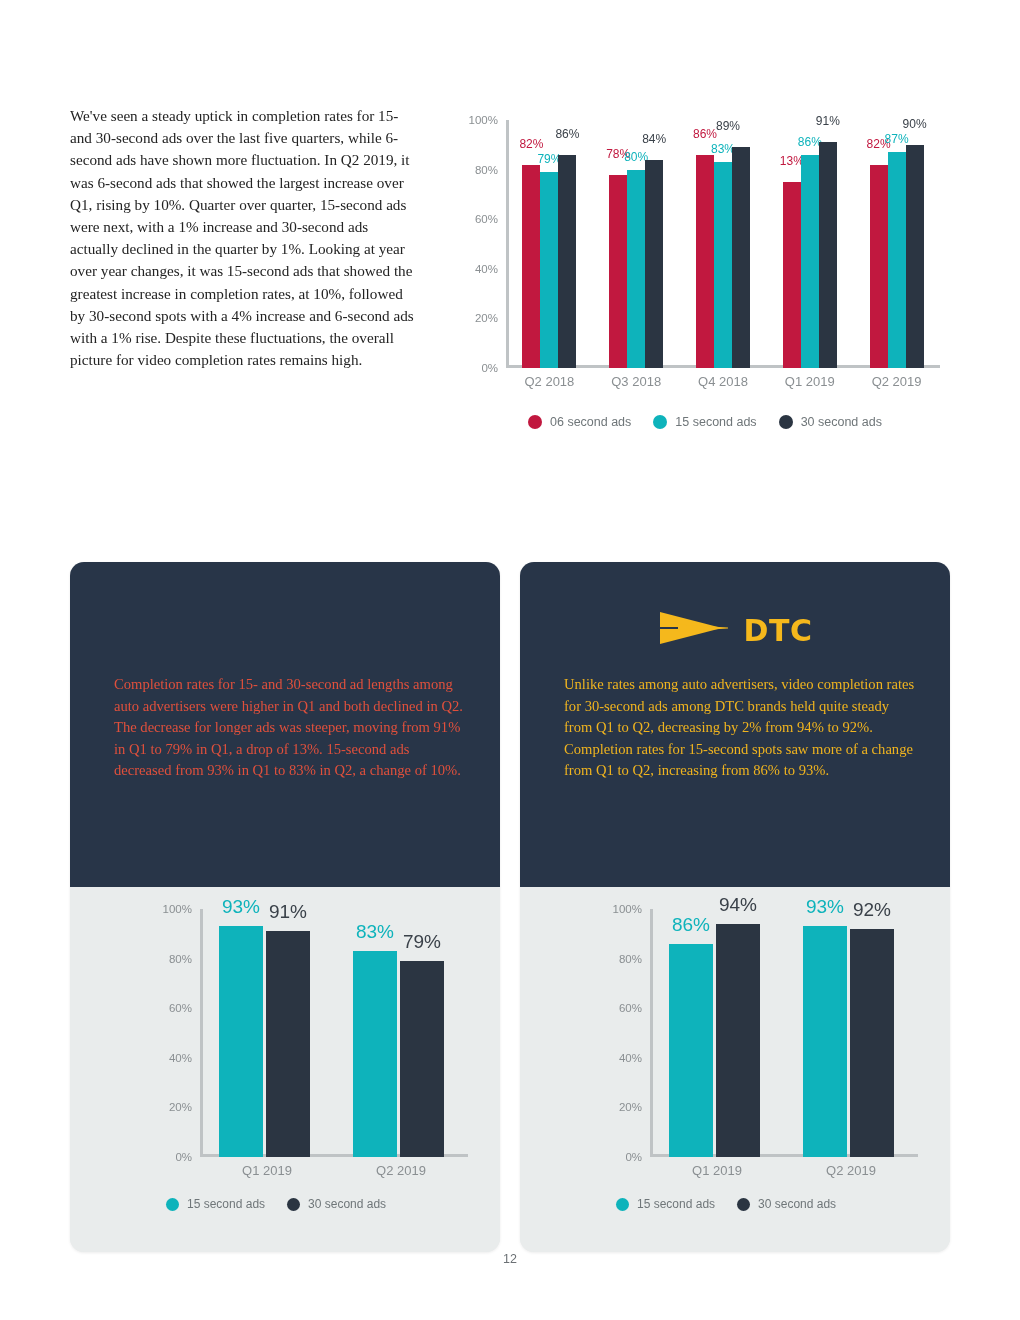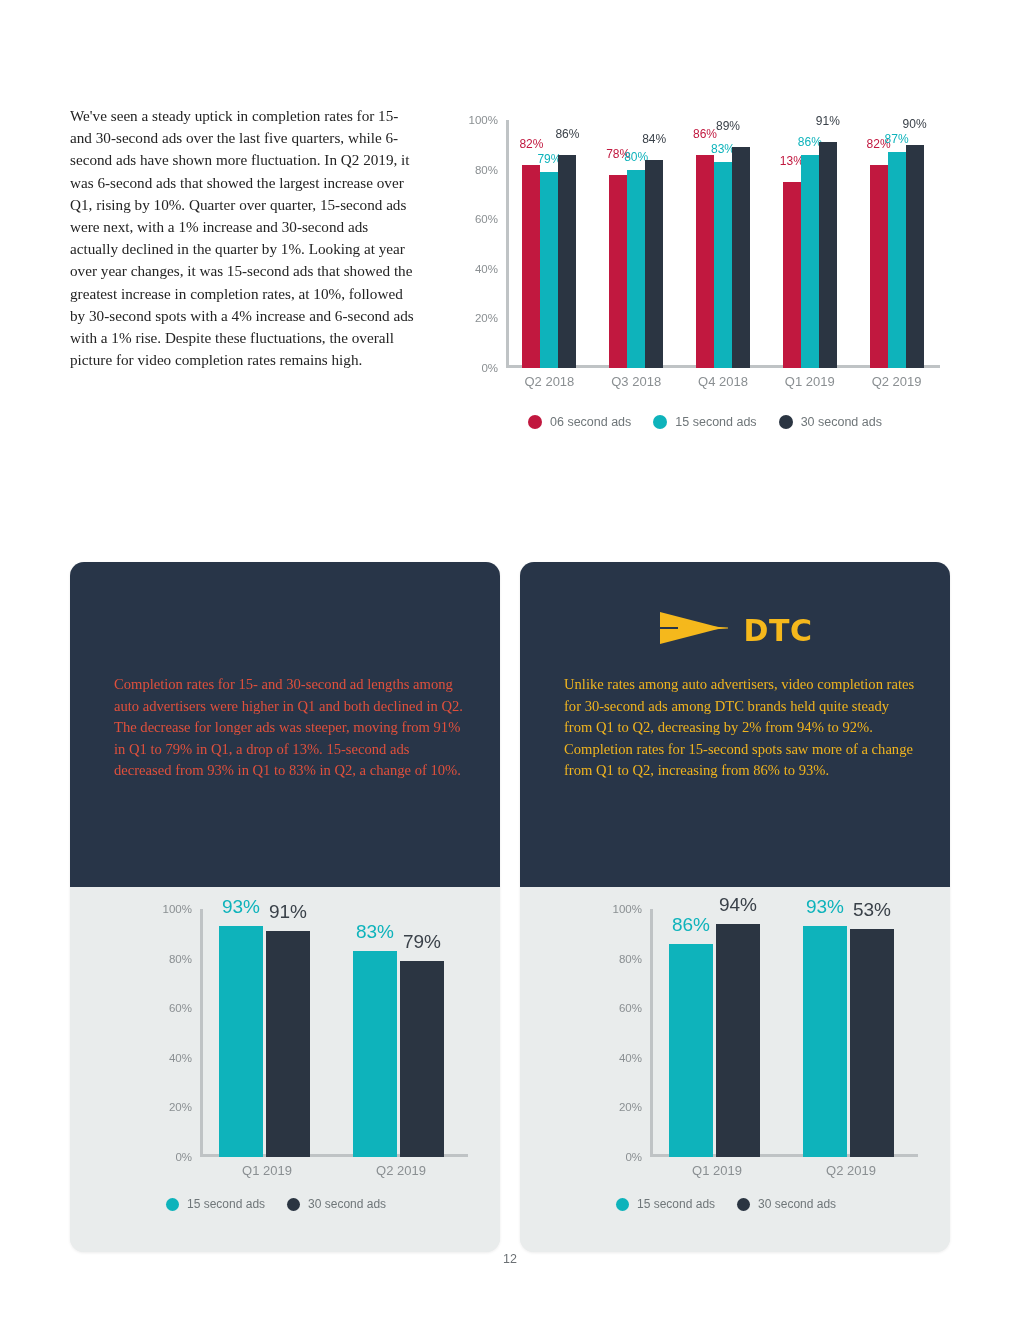--- a/index.html
+++ b/index.html
@@ -256,21 +256,21 @@
         <div class="plot">
           <div class="axisY"></div>
           <div class="axisX"></div>
         <div class="bar" style="left: 19px; width: 44px; height: 213.28px; background: rgb(14, 179, 187);"></div>
             <div class="vlabel" style="left: 41px; bottom: 221.28px; color: rgb(14, 179, 187);">86%</div>
             <div class="bar" style="left: 66px; width: 44px; height: 233.12px; background: rgb(43, 53, 66);"></div>
             <div class="vlabel" style="left: 88px; bottom: 241.12px; color: rgb(58, 65, 73);">94%</div>
             <div class="bar" style="left: 153px; width: 44px; height: 230.64px; background: rgb(14, 179, 187);"></div>
             <div class="vlabel" style="left: 175px; bottom: 238.64px; color: rgb(14, 179, 187);">93%</div>
             <div class="bar" style="left: 200px; width: 44px; height: 228.16px; background: rgb(43, 53, 66);"></div>
-            <div class="vlabel" style="left: 222px; bottom: 236.16px; color: rgb(58, 65, 73);">53%</div>
+            <div class="vlabel" style="left: 222px; bottom: 236.16px; color: rgb(58, 65, 73);">92%</div>
           </div>
       <div class="xlab" style="left: 52px; width: 134px;">Q1 2019</div>
           <div class="xlab" style="left: 186px; width: 134px;">Q2 2019</div>
         </div>
       <div class="legend" id="dtc-legend">
           <div class="item">
             <span class="dot" style="background: rgb(14, 179, 187);"></span>
             <span class="lbl">15 second ads</span>
           </div>
           <div class="item">

